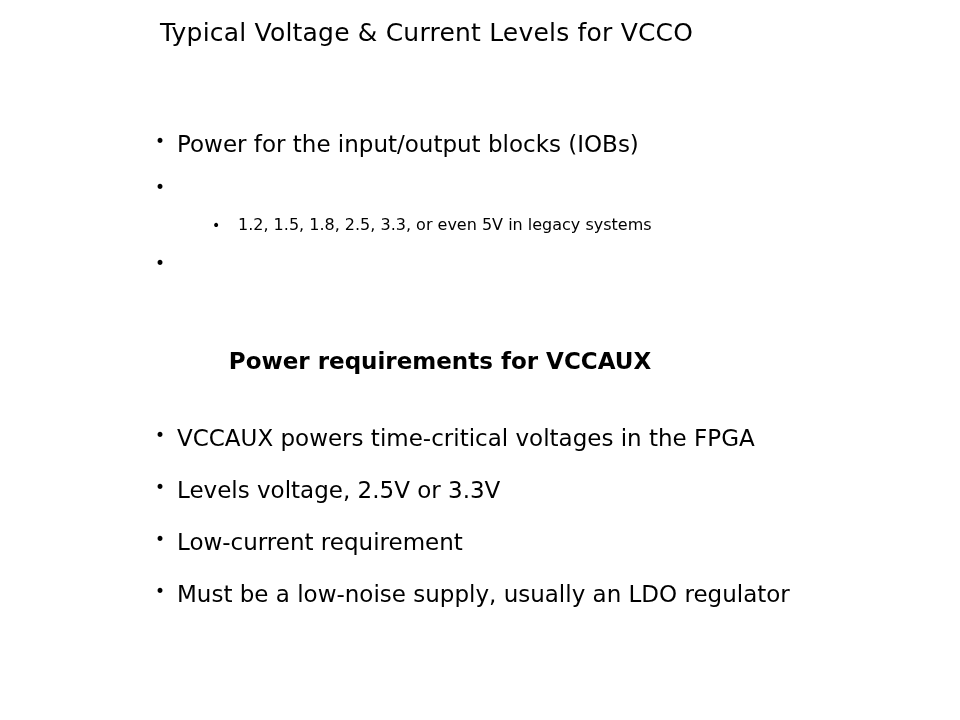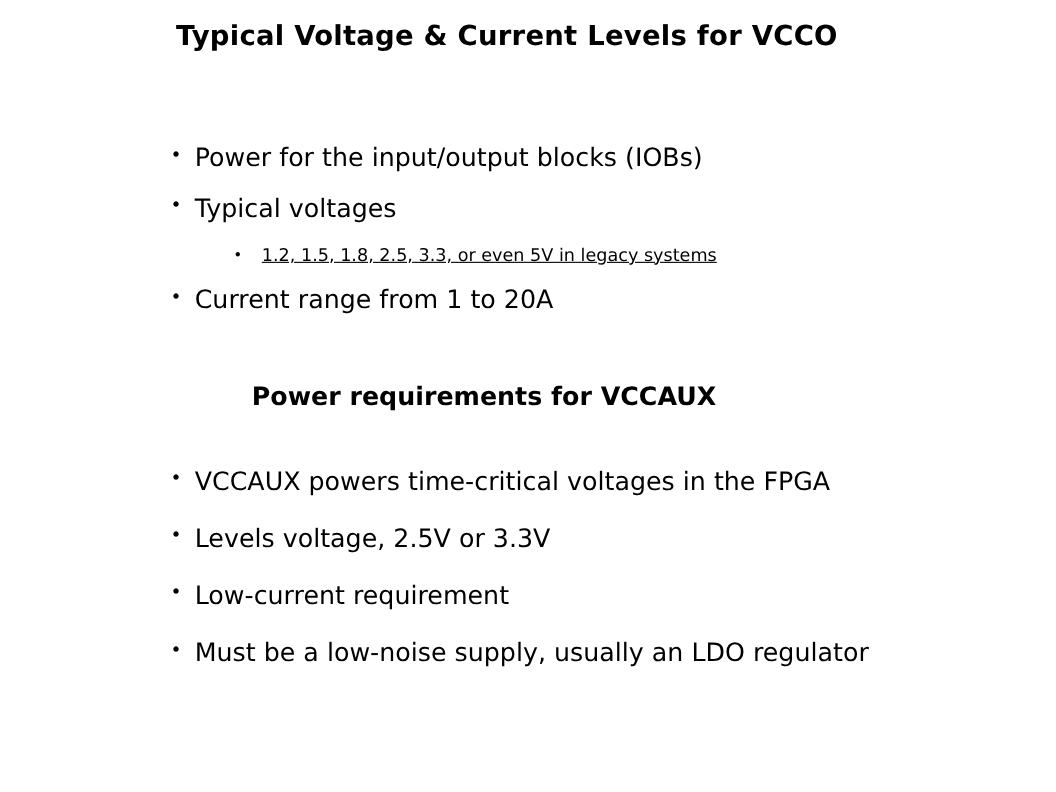--- a/index.html
+++ b/index.html
@@ -18,21 +18,21 @@
     position: relative;
     width: 960px;
     height: 720px;
     box-sizing: border-box;
   }
   .title-main {
     position: absolute;
     left: 160px;
     top: 18px;
     font-size: 25px;
-    font-weight: bold;
+    font-weight: normal;
     letter-spacing: 0.2px;
     white-space: nowrap;
   }
   .section-one {
     position: absolute;
     left: 155px;
     top: 130px;
     width: 760px;
   }
   .title-sub {
@@ -76,49 +76,46 @@
     line-height: 1.5;
   }
   .bullet-text {
     font-size: 23px;
     line-height: 1.3;
     white-space: nowrap;
   }
   .level2 .bullet-text {
     font-size: 16px;
     line-height: 1.3;
-    text-decoration: underline;
   }
   .section-two .bullet-row {
     margin-bottom: 22px;
   }
 </style>
 </head>
 <body>
 
 <div class="slide">
 
   <div class="title-main">Typical Voltage &amp; Current Levels for VCCO</div>
 
   <div class="section-one">
     <div class="bullet-row level1">
       <span class="bullet-mark">•</span>
       <span class="bullet-text">Power for the input/output blocks (IOBs)</span>
     </div>
     <div class="bullet-row level1">
       <span class="bullet-mark">•</span>
-      <span class="bullet-text">Typical voltages</span>
     </div>
     <div class="bullet-row level2">
       <span class="bullet-mark">•</span>
       <span class="bullet-text">1.2, 1.5, 1.8, 2.5, 3.3, or even 5V in legacy systems</span>
     </div>
     <div class="bullet-row level1">
       <span class="bullet-mark">•</span>
-      <span class="bullet-text">Current range from 1 to 20A</span>
     </div>
   </div>
 
   <div class="title-sub">Power requirements for VCCAUX</div>
 
   <div class="section-two">
     <div class="bullet-row level1">
       <span class="bullet-mark">•</span>
       <span class="bullet-text">VCCAUX powers time-critical voltages in the FPGA</span>
     </div>

